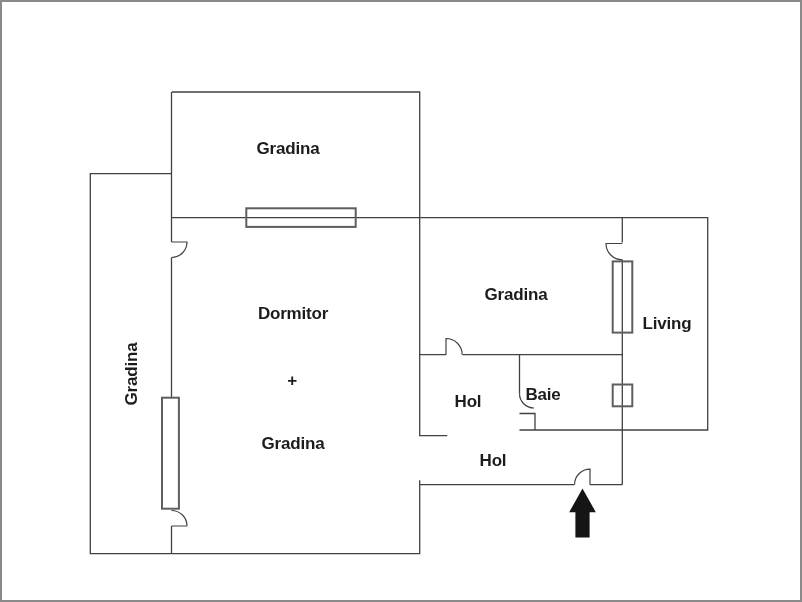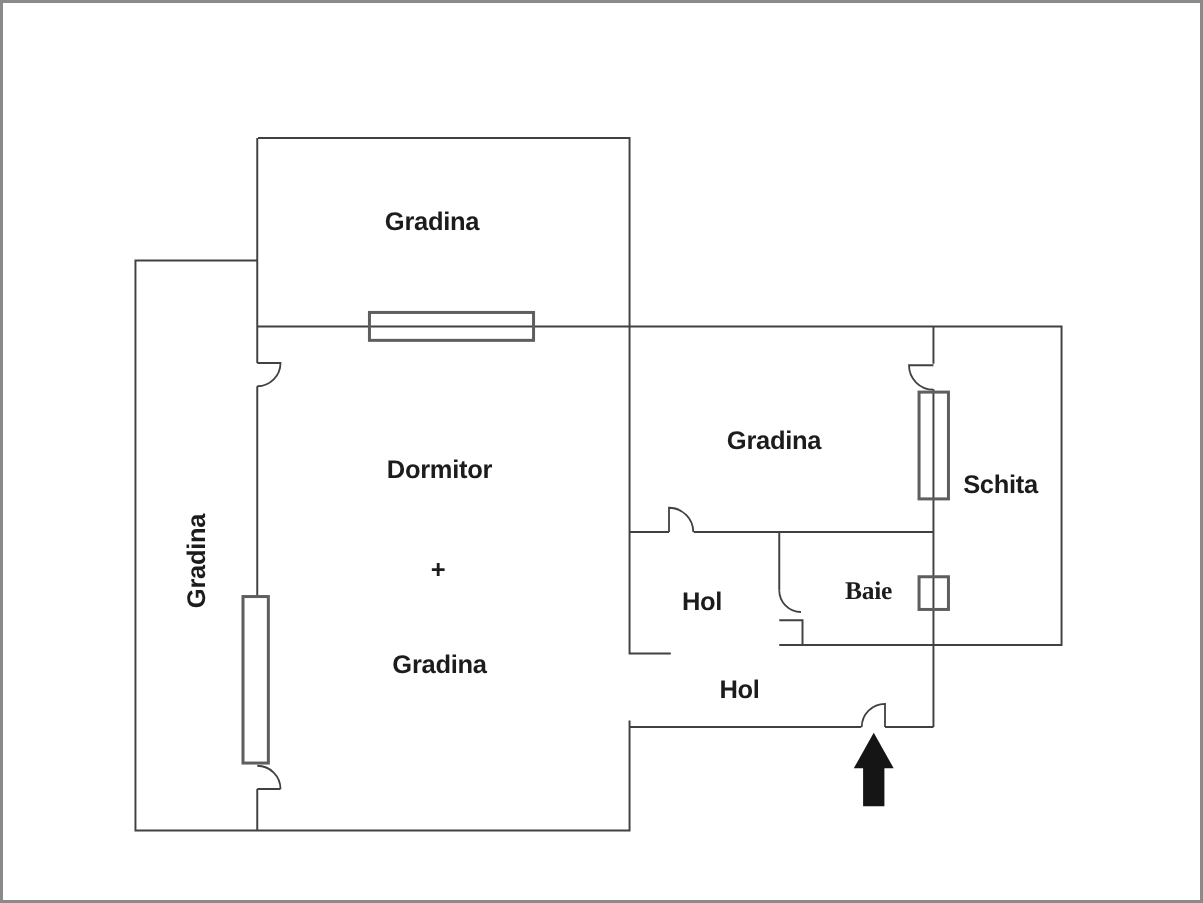--- a/index.html
+++ b/index.html
@@ -30,21 +30,21 @@
   .lbl.rot{transform:translate(-50%,-50%) rotate(-90deg);}
   .title{left:396px;top:43px;}
   .gradina-top{left:286px;top:146px;}
   .gradina-left{left:129px;top:372px;}
   .bucatarie{left:291px;top:311px;}
   .plus{left:290px;top:378px;}
   .living{left:291px;top:441px;}
   .dormitor{left:514px;top:292px;}
   .terasa{left:665px;top:321px;}
   .hol-upper{left:466px;top:399px;}
-  .baie{left:577px;top:392px;font-family:Liberation Serif, serif;}
+  .baie{left:541px;top:392px;}
   .hol-lower{left:491px;top:458px;}
 </style>
 </head>
 <body>
 
 <div class="page">
 
   <svg class="plan-svg" width="802" height="602" viewBox="0 0 802 602">
 
     <g>
@@ -76,18 +76,18 @@
 
     <polygon class="arrow" points="580.5,486.5 593.8,510.2 587.6,510.2 587.6,535.5 573.4,535.5 573.4,510.2 567.2,510.2"></polygon>
   </svg>
 
   <div class="lbl gradina-top">Gradina</div>
   <div class="lbl rot gradina-left">Gradina</div>
   <div class="lbl bucatarie">Dormitor</div>
   <div class="lbl plus">+</div>
   <div class="lbl living">Gradina</div>
   <div class="lbl dormitor">Gradina</div>
-  <div class="lbl terasa">Schita</div>
+  <div class="lbl terasa">Living</div>
   <div class="lbl hol-upper">Hol</div>
   <div class="lbl baie">Baie</div>
   <div class="lbl hol-lower">Hol</div>
 
 </div>
 
 </body></html>

